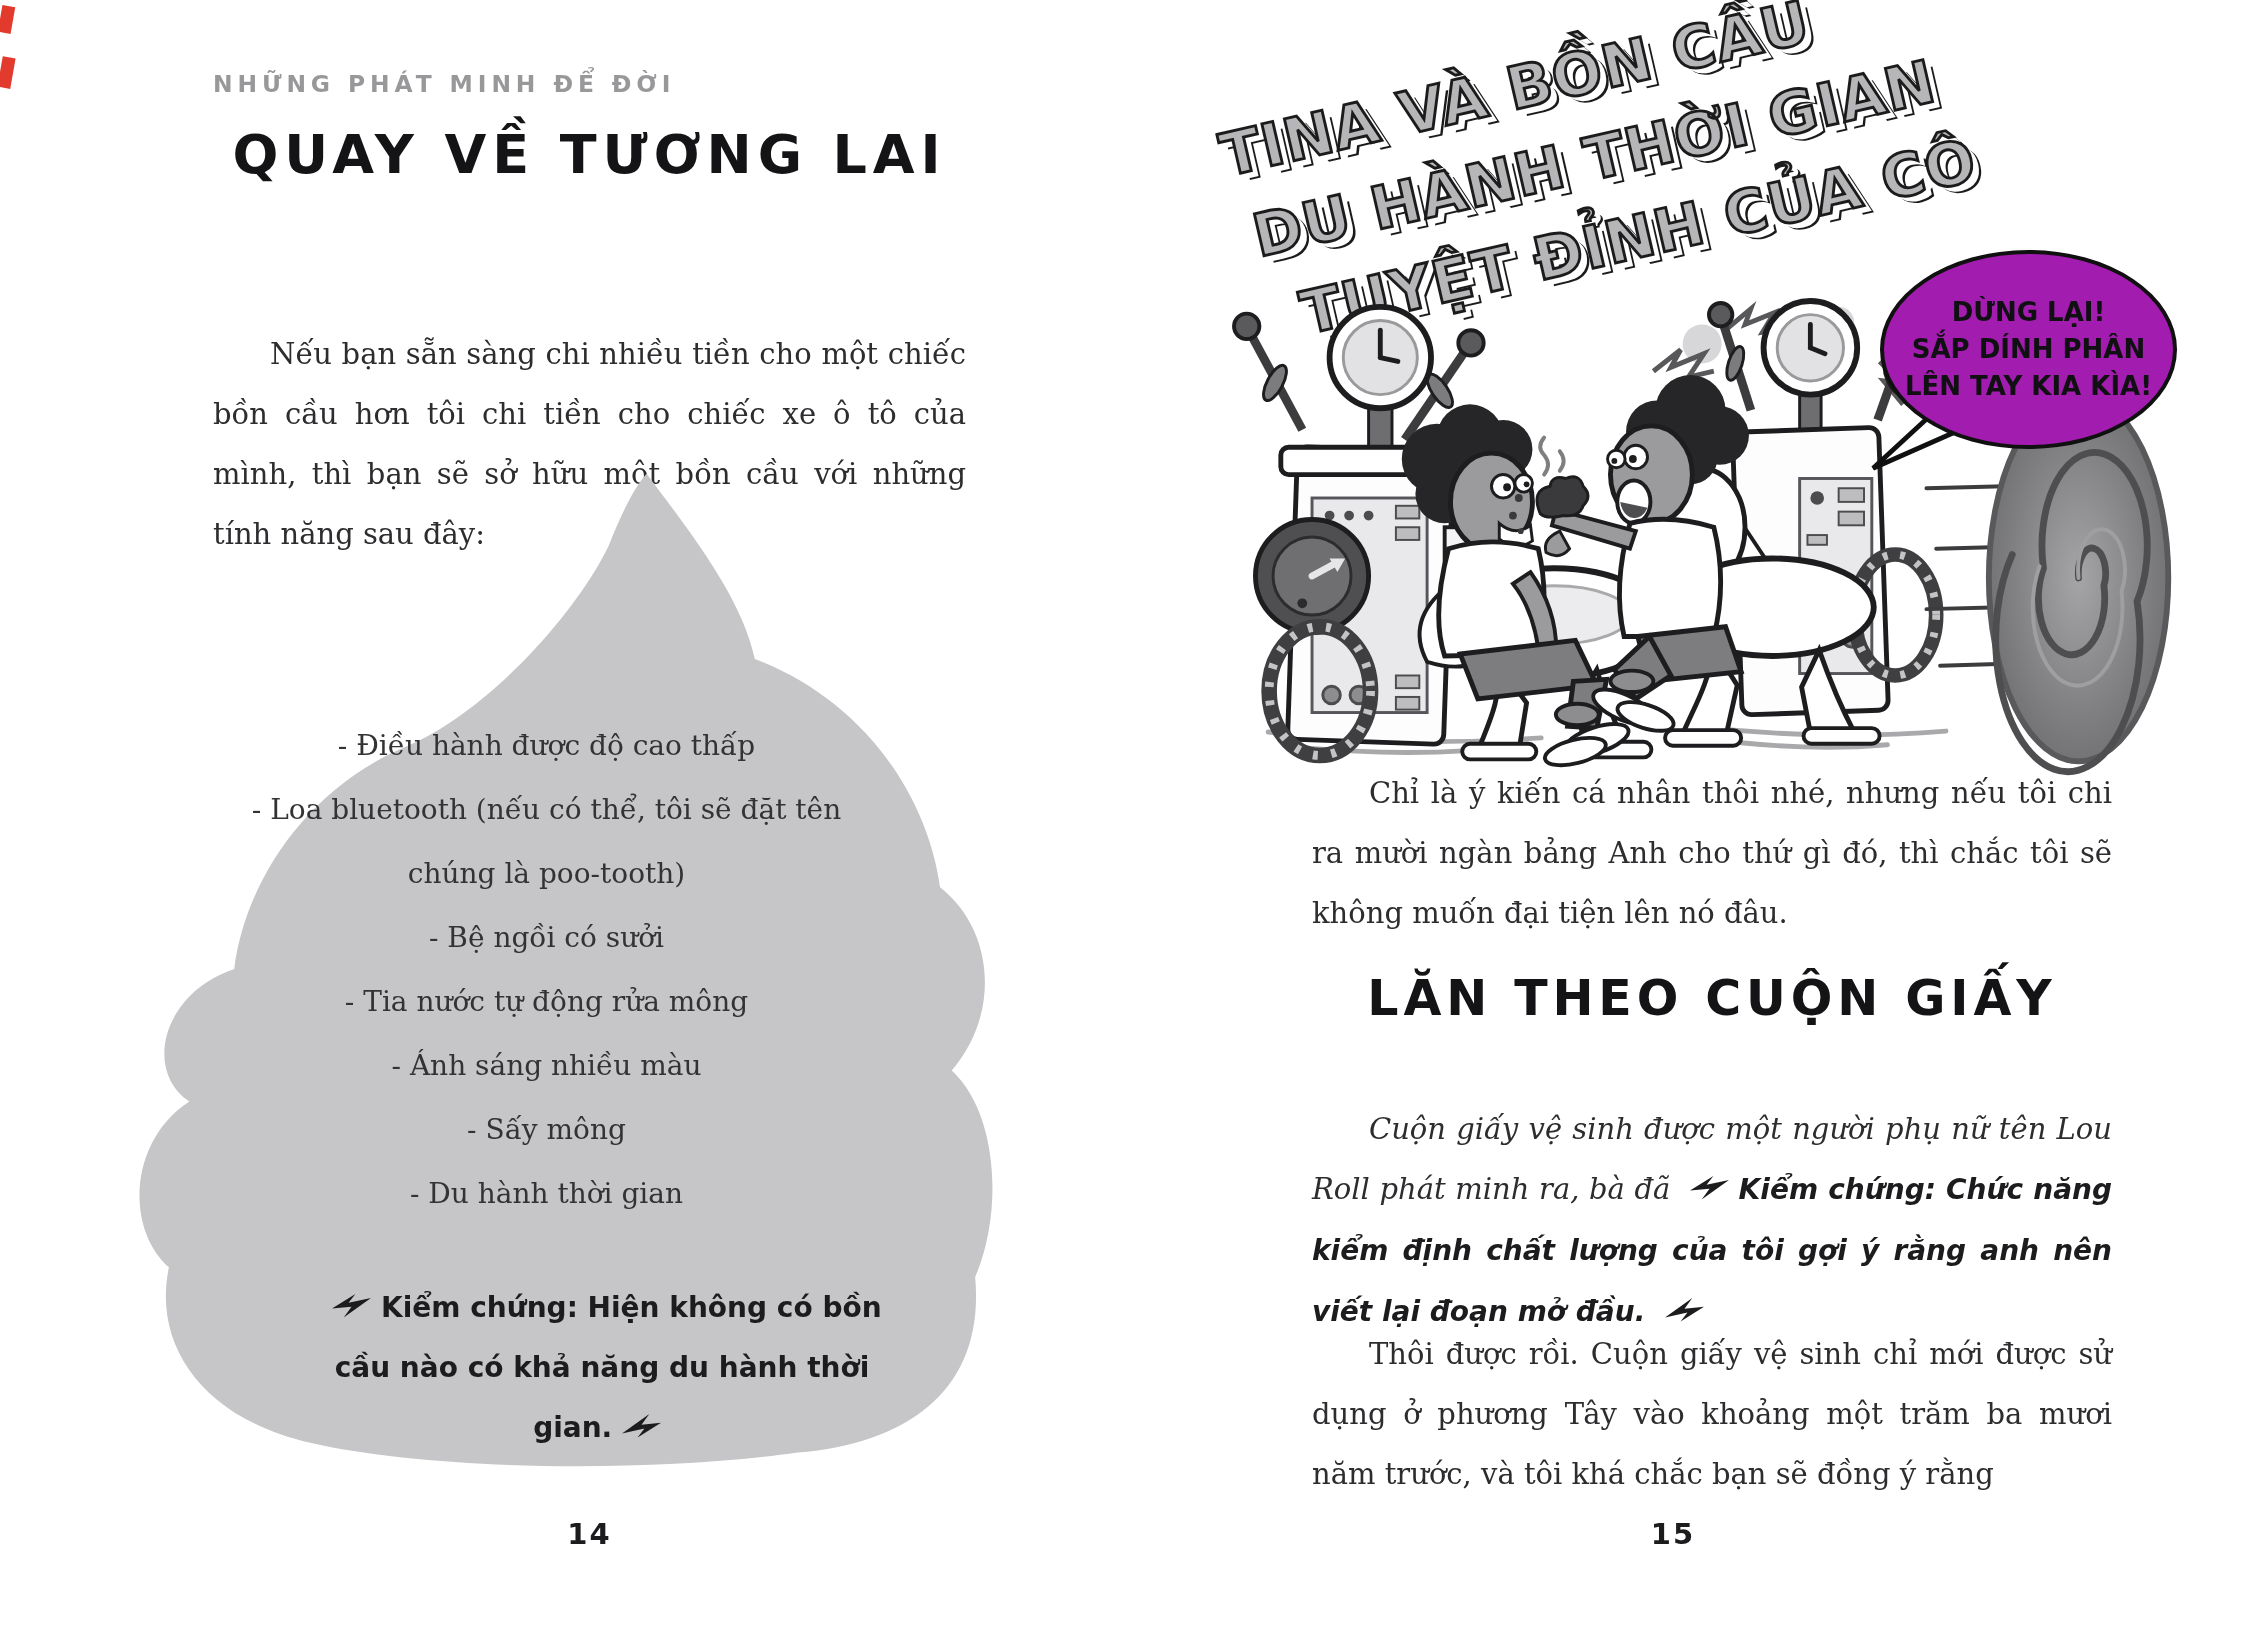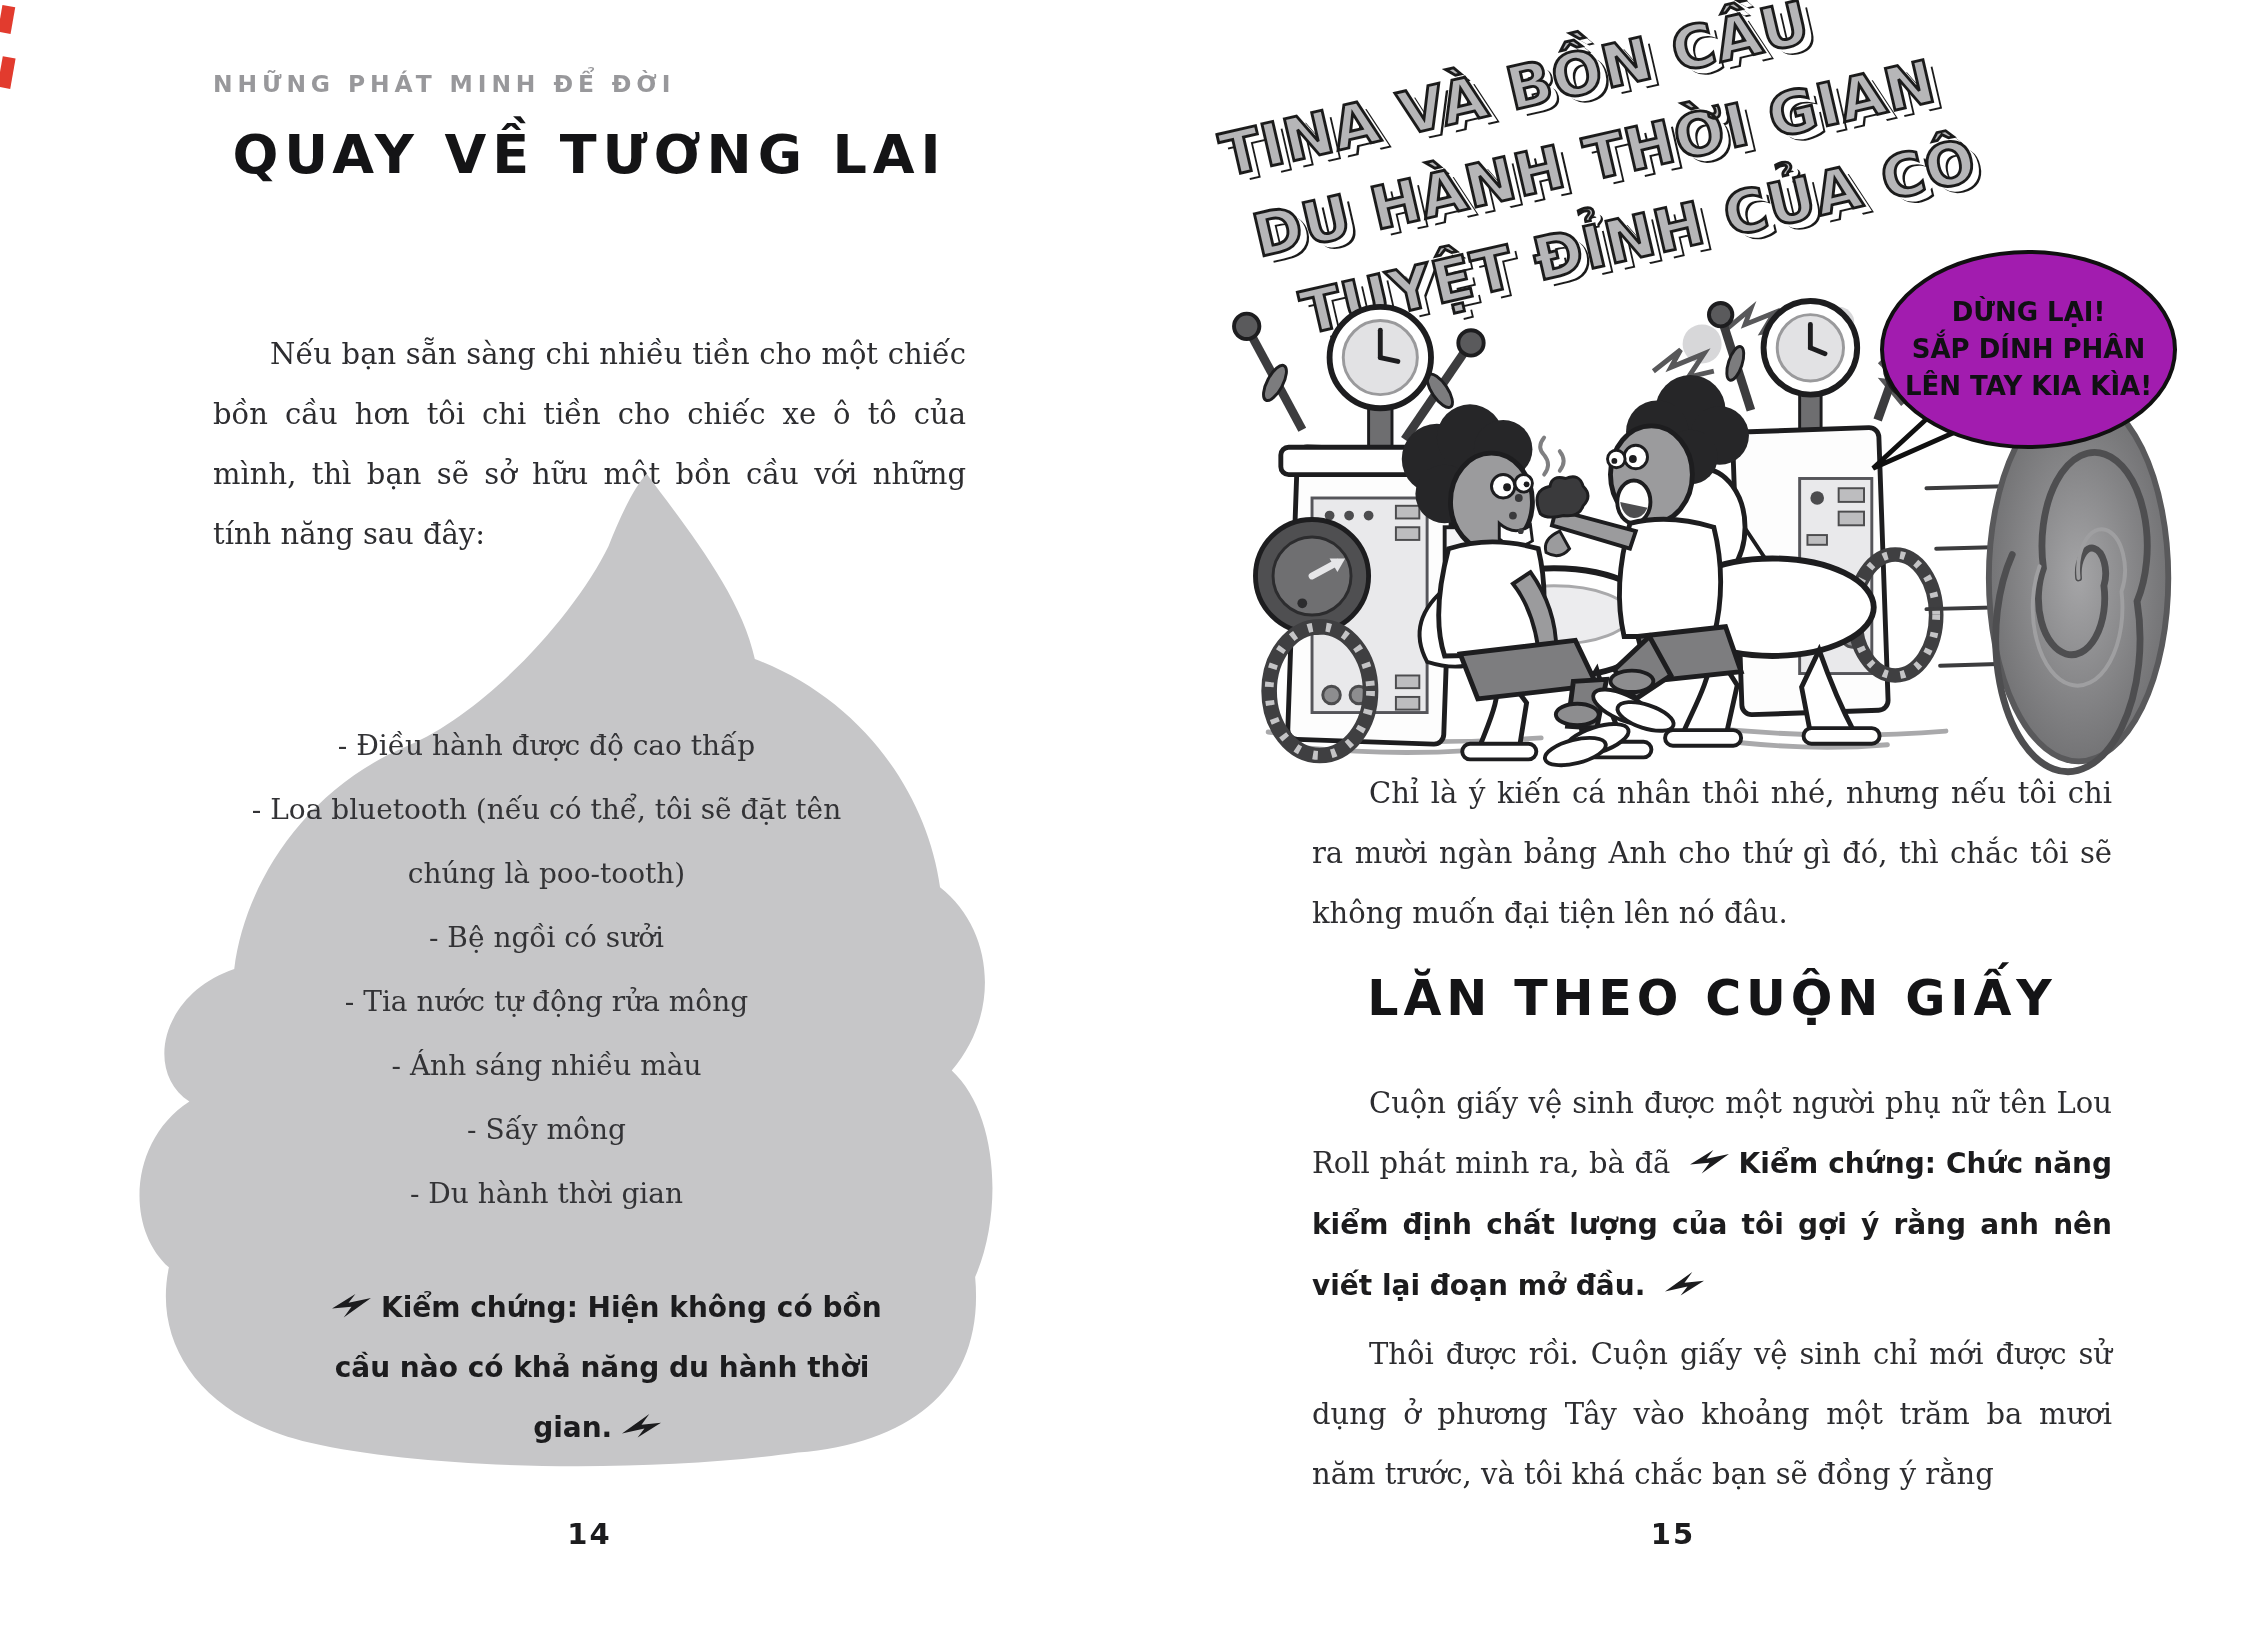--- a/index.html
+++ b/index.html
@@ -63,21 +63,21 @@
     font-size:26px;line-height:37px;color:#101013;z-index:3;
   }
   .bubble-tail{left:1871px;top:398px;width:88px;height:78px;z-index:2;}
   .illustration{left:1156px;top:293px;width:1102px;height:488px;}
   .para1{left:1312px;top:763px;width:800px;}
   .section-heading{
     left:1312px;top:970px;width:800px;text-align:center;
     font-family:"DejaVu Sans", sans-serif;font-weight:bold;
     font-size:49px;letter-spacing:4.9px;color:#141416;
   }
-  .para2{left:1312px;top:1073px;width:800px;}
+  .para2{left:1312px;top:1099px;width:800px;font-style:italic;}
   .para2 .fc{
     font-family:"DejaVu Sans", sans-serif;font-weight:bold;
     font-size:28px;color:#1c1c1e;
   }
   .para3{left:1312px;top:1324px;width:800px;}
   .edge-mark{left:0;background:#e23b2e;width:12.7px;transform:rotate(10deg);}
 </style>
 </head>
 <body>
 

